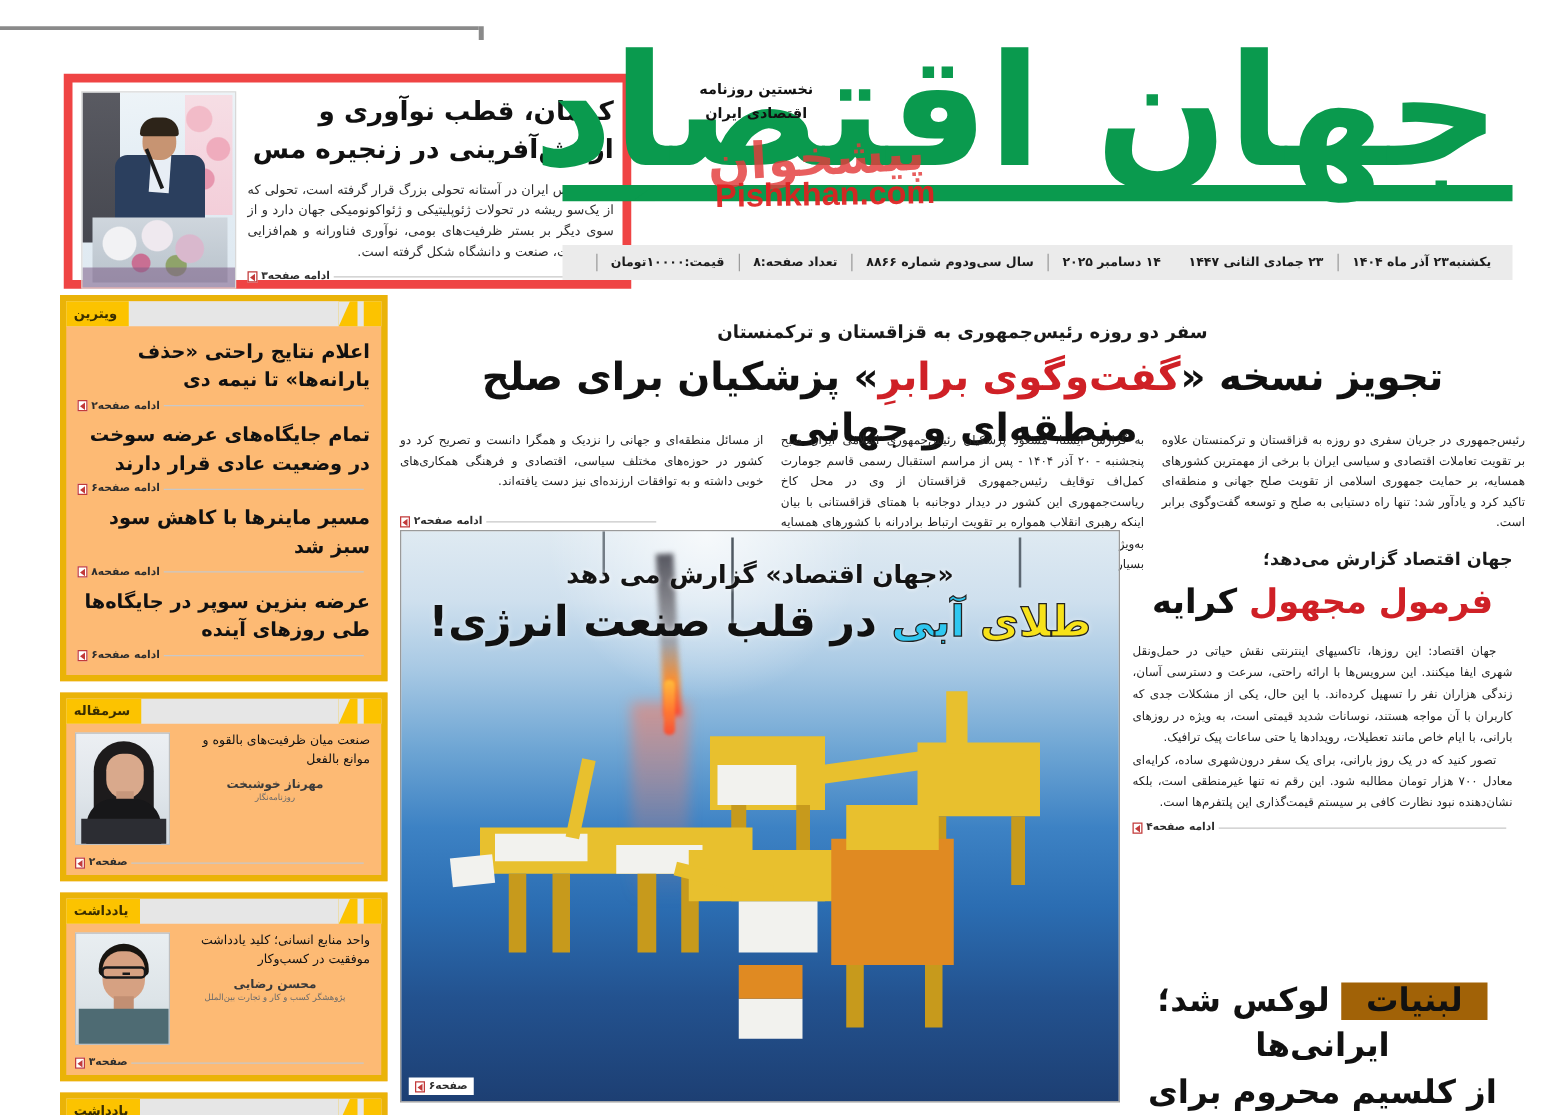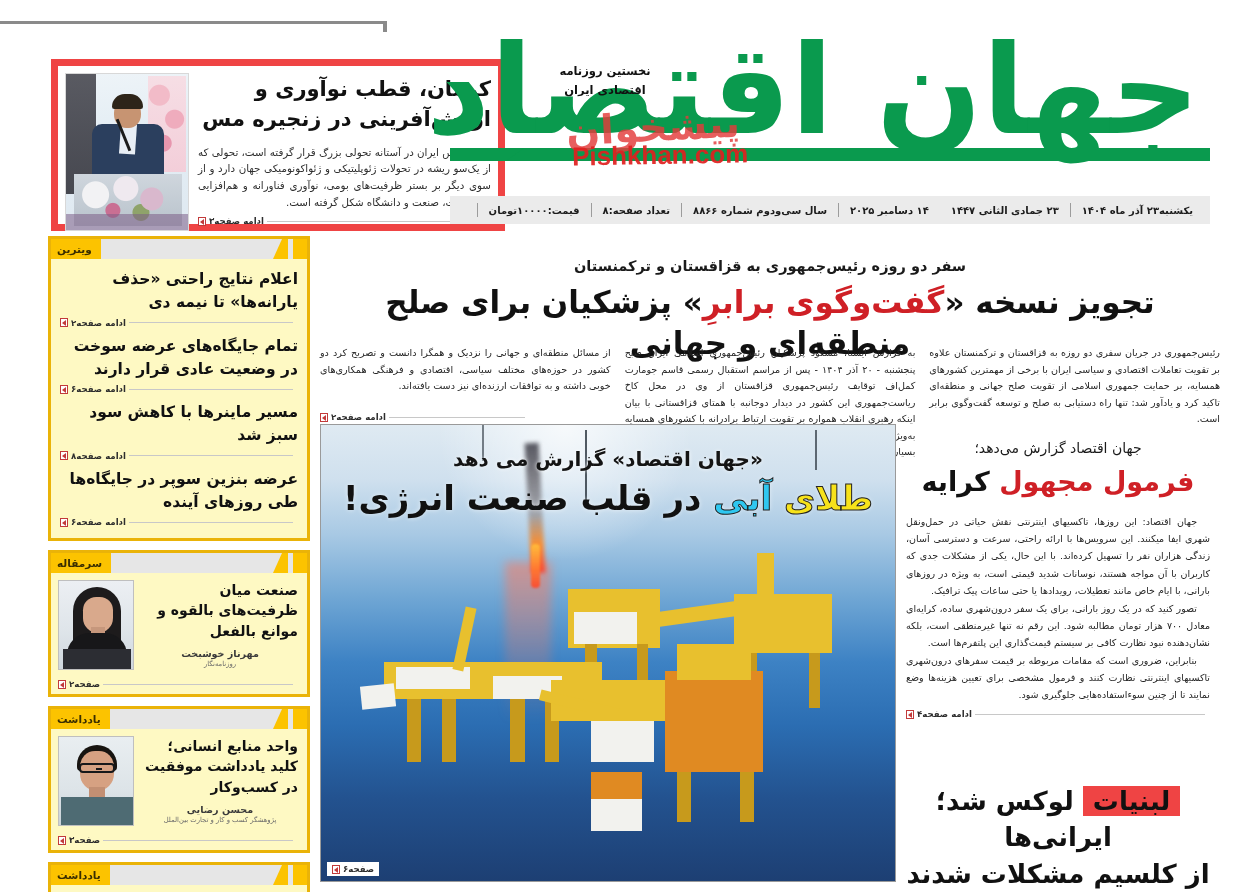--- a/index.html
+++ b/index.html
@@ -258,22 +258,22 @@
   }
   .infobar .cell.price { color:#1c1c1c; }
 
   
   .sidebar {
     position: absolute;
     left: 48px; top: 236px;
     width: 262px;
   }
   .panel {
-    border: 3px solid #eab308;
-    background: #fef9c3;
+    border: 5px solid #eab308;
+    background: #fdba74;
     margin-bottom: 9px;
     box-sizing: border-box;
   }
   .panel-head {
     height: 20px;
     background: #e6e6e6;
     display: flex;
     flex-direction: row;
     align-items: stretch;
     position: relative;
@@ -330,22 +330,22 @@
   .op-photo {
     width: 74px; height: 88px;
     flex: none;
     border: 1px solid #bfbfbf;
     overflow: hidden;
     position: relative;
     background: #dfe3e7;
   }
   .op-text { flex: 1 1 auto; min-width: 0; text-align: right; }
   .op-title {
-    font-size: 14px;
-    font-weight: bold;
+    font-size: 10px;
+    font-weight: normal;
     line-height: 1.46;
     color: #111;
   }
   .op-author {
     margin-top: 7px;
     font-size: 9.6px;
     font-weight: bold;
     color: #3a3a3a;
     text-align: center;
   }
@@ -505,23 +505,22 @@
     z-index: 5;
   }
 
   
   .rcol {
     position: absolute;
     left: 906px; top: 440px;
     width: 304px;
   }
   .rcol-kicker {
-    text-align: center;
     font-size: 14px;
-    font-weight: 400;
+    font-weight: 700;
     color: #1a1a1a;
   }
   .rcol-title {
     margin-top: 7px;
     text-align: center;
     font-size: 27px;
     font-weight: bold;
     color: #111;
     line-height: 1.38;
     letter-spacing: -.3px;
@@ -544,22 +543,22 @@
   }
   .rcol2-title {
     text-align: center;
     font-size: 26px;
     font-weight: bold;
     color: #111;
     line-height: 1.4;
     letter-spacing: -.3px;
   }
   .hi-yellow {
-    background: #ef4444;
-    padding: 0 10px;
+    background: #a16207;
+    padding: 0 20px;
   }
 </style>
 </head>
 <body>
 
 <div class="page">
 
   <div class="top-rule"></div>
   <div class="top-rule-b"></div>
 
@@ -822,31 +821,30 @@
 
   <div class="rcol">
     <div class="rcol-kicker">جهان اقتصاد گزارش می‌دهد؛</div>
     <div class="rcol-title">
       <span class="r">فرمول مجهول</span>
       <span>کرایه</span><br>
     </div>
     <div class="rcol-body">
       <p>جهان اقتصاد: این روزها، تاکسیهای اینترنتی نقش حیاتی در حمل‌ونقل شهری ایفا میکنند. این سرویس‌ها با ارائه راحتی، سرعت و دسترسی آسان، زندگی هزاران نفر را تسهیل کرده‌اند. با این حال، یکی از مشکلات جدی که کاربران با آن مواجه هستند، نوسانات شدید قیمتی است، به ویژه در روزهای بارانی، با ایام خاص مانند تعطیلات، رویدادها یا حتی ساعات پیک ترافیک.</p>
       <p>تصور کنید که در یک روز بارانی، برای یک سفر درون‌شهری ساده، کرایه‌ای معادل ۷۰۰ هزار تومان مطالبه شود. این رقم نه تنها غیرمنطقی است، بلکه نشان‌دهنده نبود نظارت کافی بر سیستم قیمت‌گذاری این پلتفرم‌ها است.</p>
-      <p>بنابراین، ضروری است که مقامات مربوطه بر قیمت سفرهای درون‌شهری تاکسیهای اینترنتی نظارت کنند و فرمول مشخصی برای تعیین هزینه‌ها وضع نمایند تا از چنین سوءاستفاده‌هایی جلوگیری شود.</p>
     </div>
     <div class="cont">
       <span class="arrow"></span>
       <span>ادامه صفحه۴</span>
       <span class="rule"></span>
     </div>
   </div>
 
   <div class="rcol2">
     <div class="rcol2-title">
       <span class="hi-yellow">لبنیات</span>
       <span>لوکس شد؛ ایرانی‌ها</span><br>
-      <span>از کلسیم مشکلات شدند</span>
+      <span>از کلسیم محروم برای</span>
     </div>
 
   </div>
 
 </div>
 
 </body></html>

